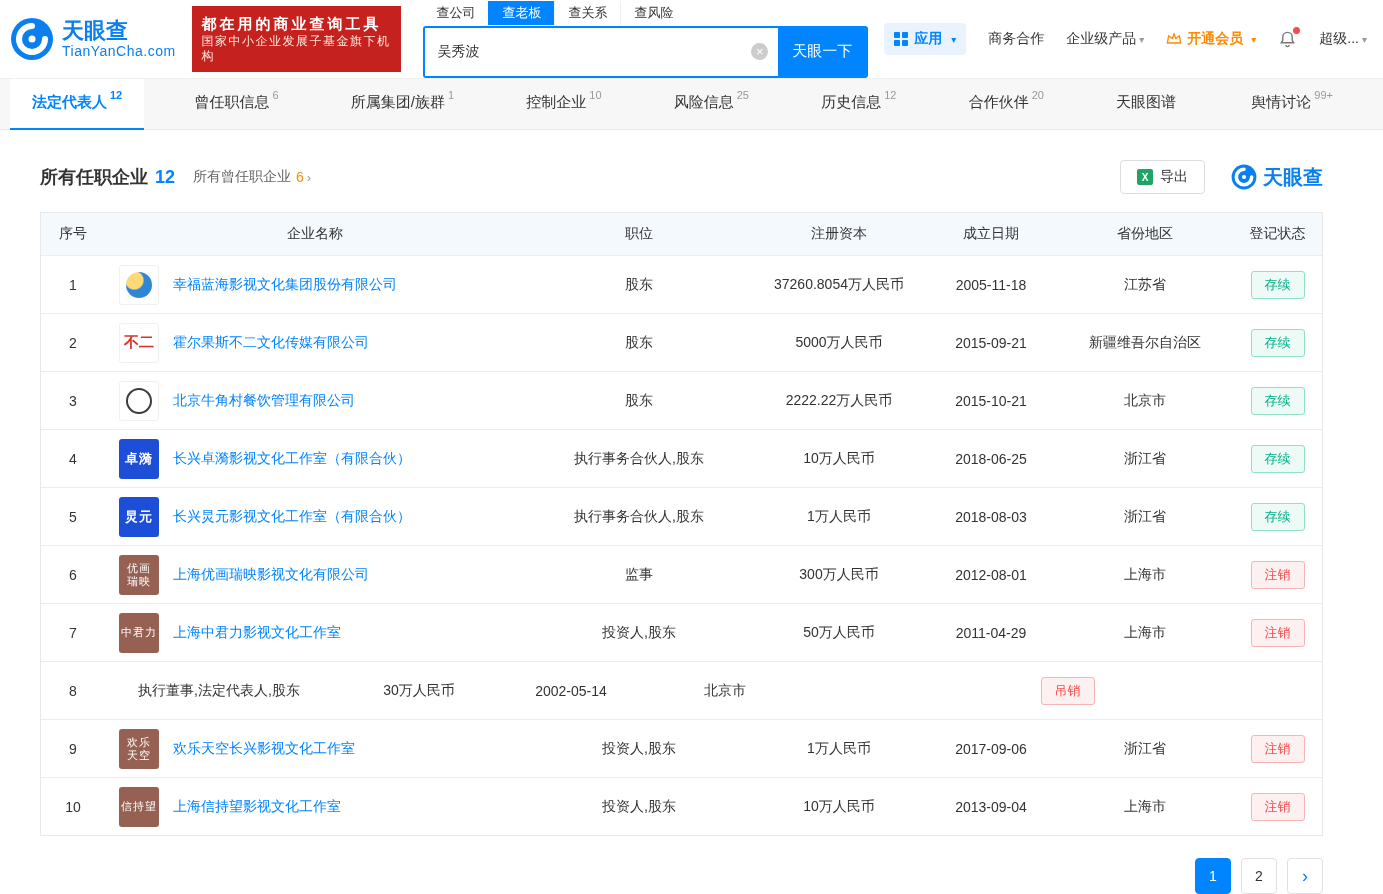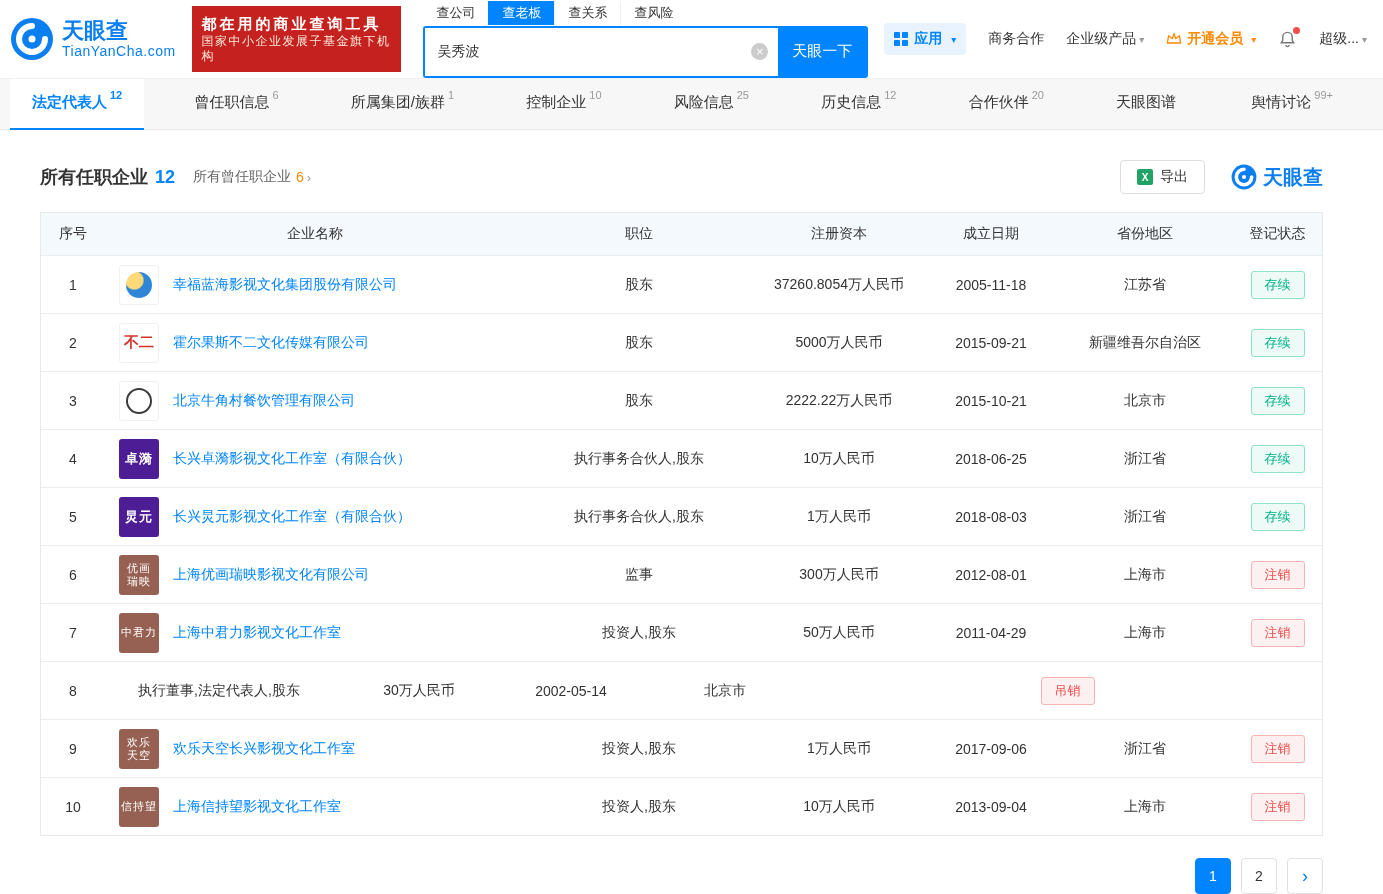--- a/index.html
+++ b/index.html
@@ -74,21 +74,21 @@
   .c-region { flex: 0 0 176px; }
   .c-status { flex: 1; }
   .company-link { color: #0084ff; font-size: 14px; }
 
   .logo { flex: 0 0 40px; width: 40px; height: 40px; border-radius: 3px; display: flex; align-items: center; justify-content: center; overflow: hidden; }
   .logo-text { font-style: normal; white-space: pre-line; text-align: center; }
   .logo[data-variant="emblem"], .logo[data-variant="buer"], .logo[data-variant="stamp"] { background: #fff; border: 1px solid #f0f0f0; }
   .logo[data-variant="emblem"]::before { content: ""; width: 26px; height: 26px; border-radius: 50%; background: radial-gradient(circle at 32% 32%, #ffd978 0 34%, #2f86d6 40% 100%); }
   .logo[data-variant="stamp"]::before { content: ""; width: 22px; height: 22px; border: 2.5px solid #3c3c3c; border-radius: 50%; }
   .logo[data-variant="buer"] .logo-text { color: #d4342c; font-weight: bold; font-size: 15px; font-family: "Liberation Serif", serif; }
-  .logo[data-variant="maroon"] { background: #4c1d95; }
+  .logo[data-variant="maroon"] { background: #1d4ed8; }
   .logo[data-variant="maroon"] .logo-text { color: #fff; font-size: 13px; font-weight: bold; letter-spacing: 1px; }
   .logo[data-variant="brown"] { background: #966152; }
   .logo[data-variant="brown"] .logo-text { color: #fff; font-size: 11px; line-height: 13px; letter-spacing: 1px; }
 
   .badge { display: inline-block; padding: 4px 13px; font-size: 13px; border-radius: 3px; border: 1px solid; }
   .badge[data-variant="green"] { color: #00b38a; border-color: #8fe0c8; background: #eefaf6; }
   .badge[data-variant="red"] { color: #f24e4e; border-color: #f8b4b4; background: #fdf0f0; }
 
   
   .pagination { display: flex; justify-content: flex-end; gap: 10px; margin: 22px 60px 24px 40px; }

